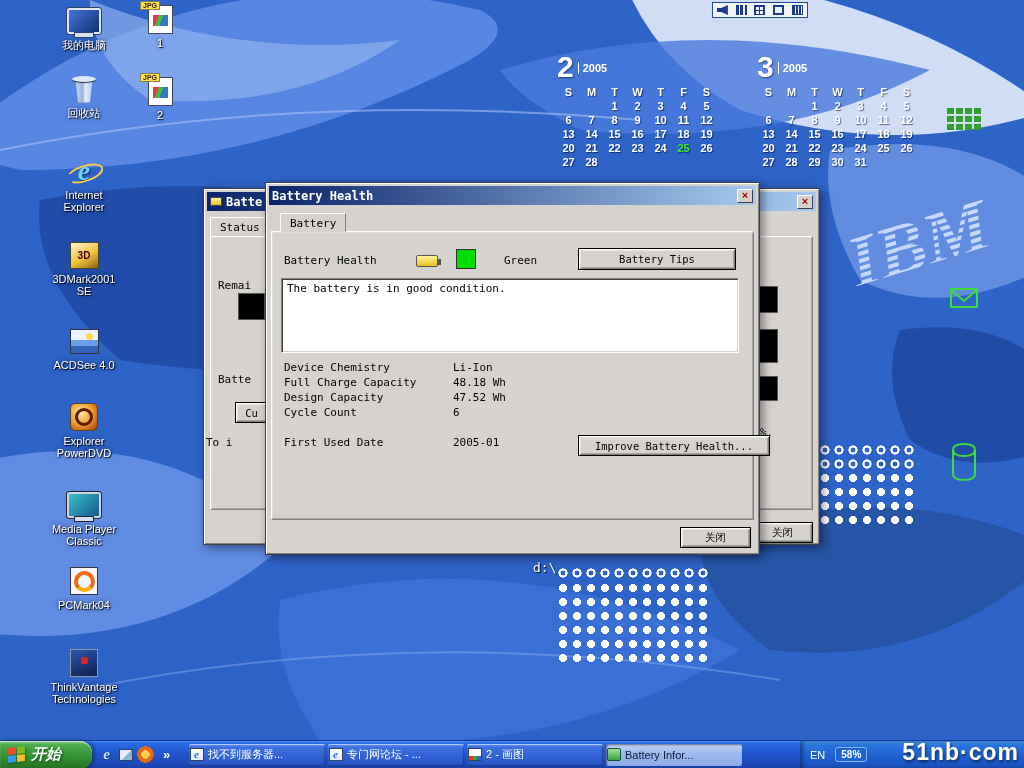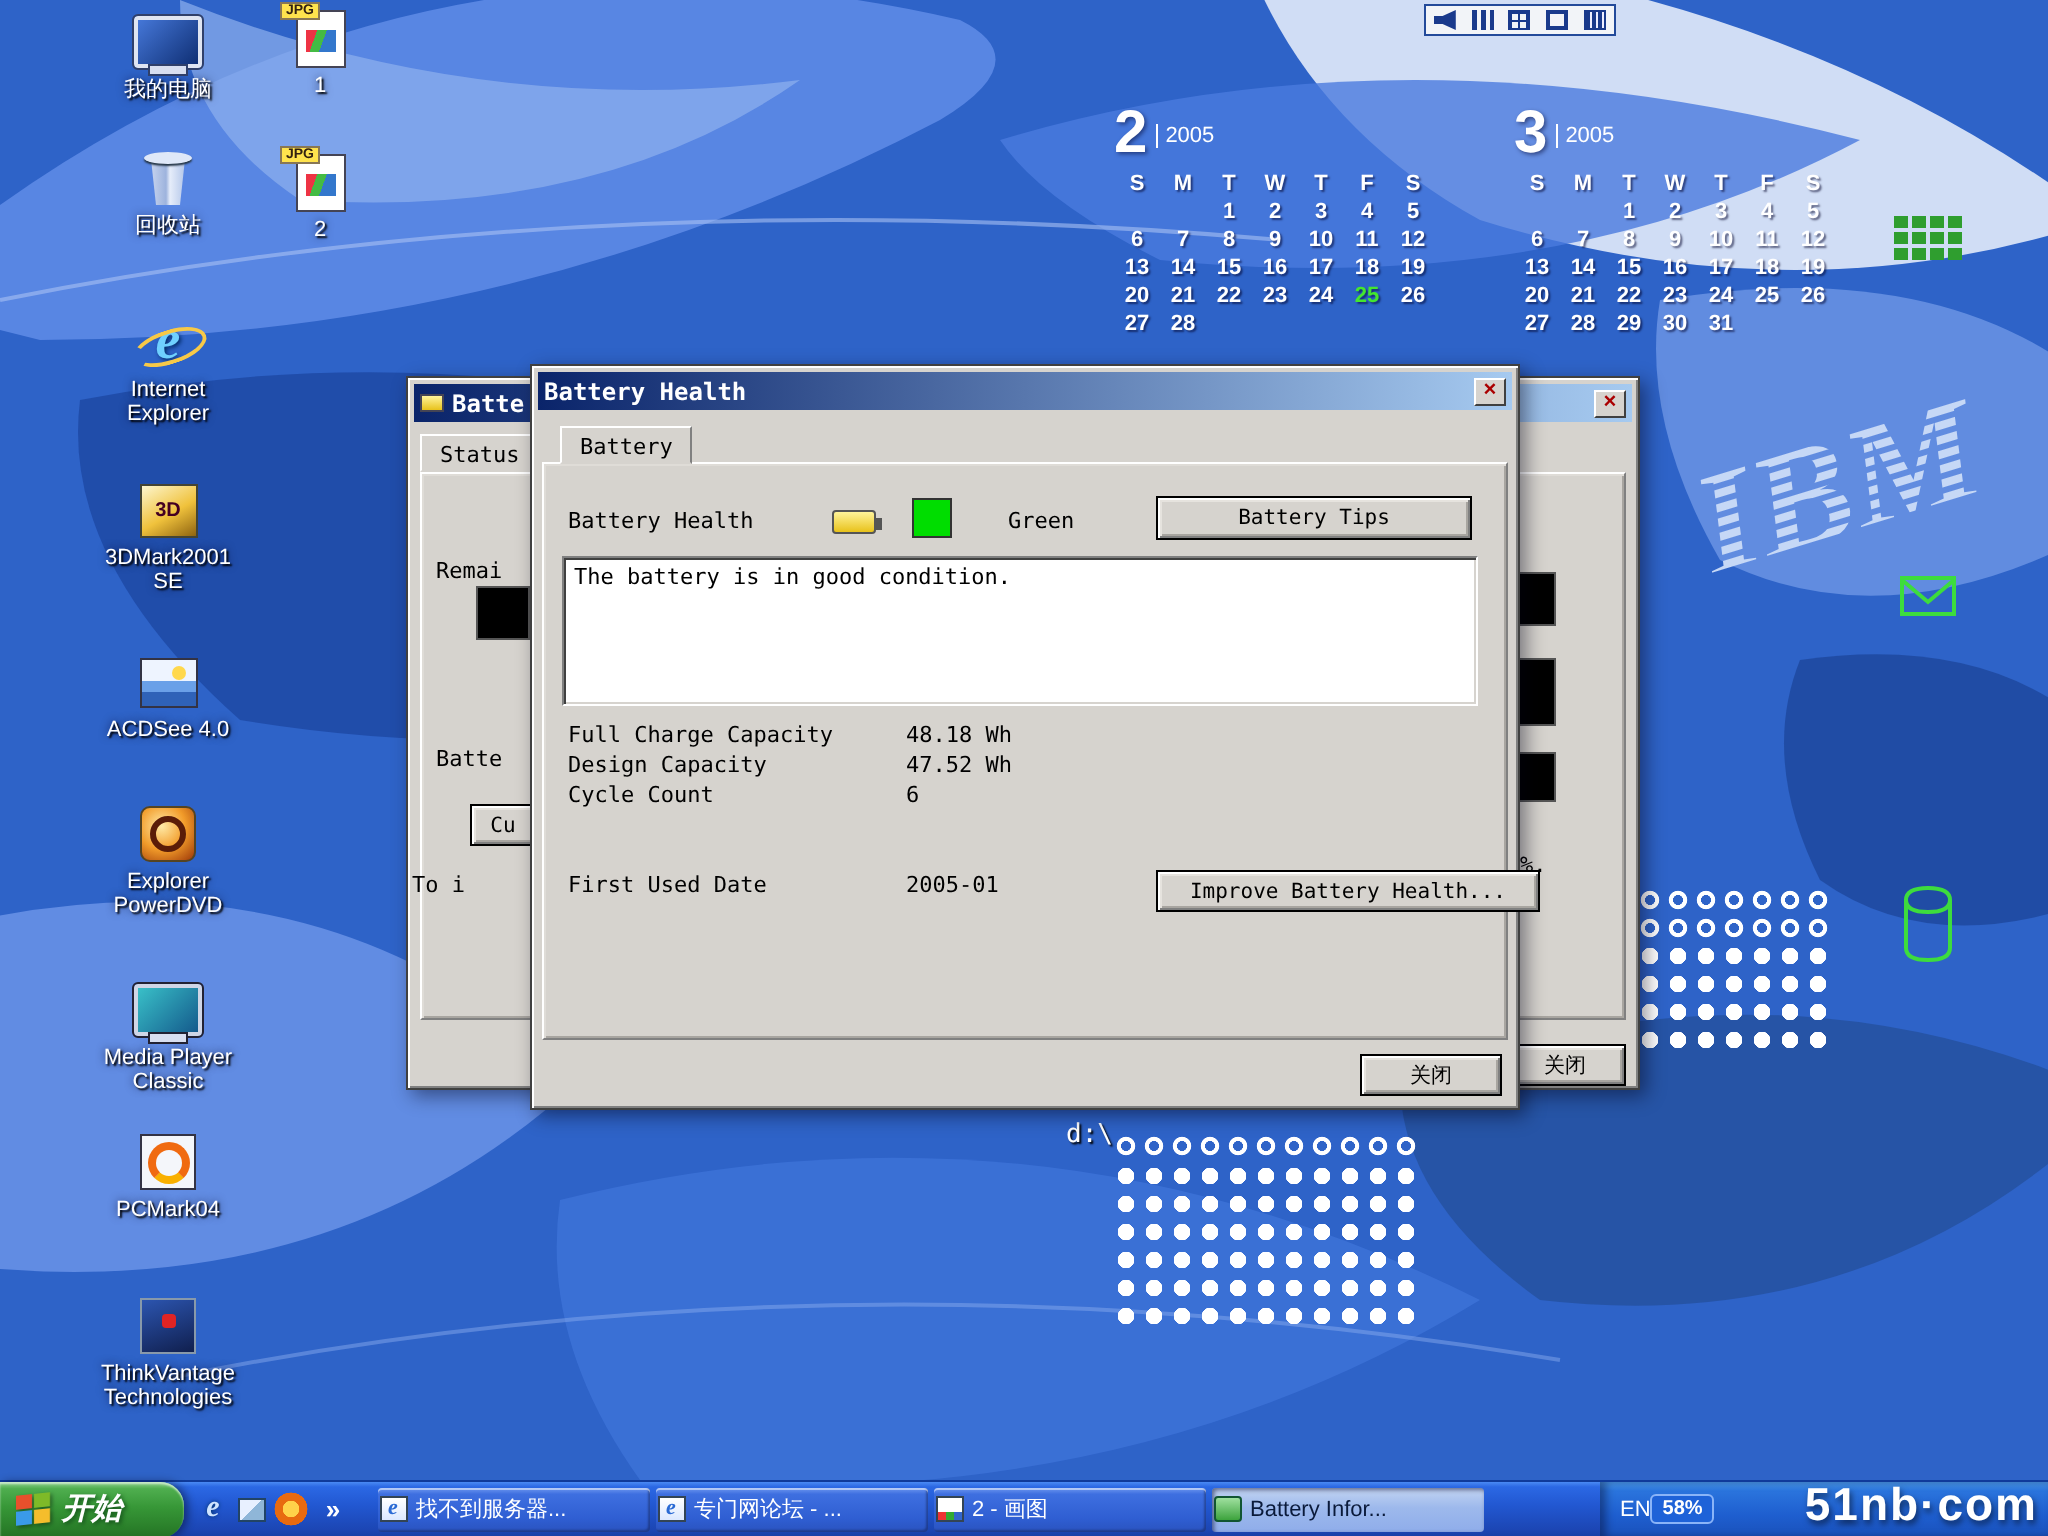--- a/index.html
+++ b/index.html
@@ -31,21 +31,21 @@
   .i-pcmark::after { content:""; position:absolute; width:13px; height:13px; border-radius:50%; border:4px solid #f06a10; border-bottom-color:#f9b000; }
   .i-thinkvantage::before { content:""; width:26px; height:26px; background:linear-gradient(160deg,#2c55b0,#101f4e); border:1px solid #89a; }
   .i-thinkvantage::after { content:""; position:absolute; width:7px; height:7px; background:#e02424; border-radius:2px; top:9px; }
   .i-jpg-file::before { content:""; width:23px; height:27px; background:#fff; border:1px solid #445; }
   .i-jpg-file::after { content:""; position:absolute; width:15px; height:11px; top:11px; background:linear-gradient(110deg,#e34 30%,#4b4 30% 55%,#37c 55%); }
 
   
   .calendar { position:absolute; width:164px; color:#fff; z-index:2; }
   .cal-hdr { display:flex; align-items:flex-start; height:34px; }
   .cal-month { font-size:30px; font-weight:bold; line-height:30px; text-shadow:1px 1px 2px rgba(0,0,40,.5); }
-  .cal-year { font-size:11px; font-weight:normal; margin:10px 0 0 4px; border-left:1px solid #fff; padding-left:4px; }
+  .cal-year { font-size:11px; font-weight:bold; margin:10px 0 0 4px; border-left:1px solid #fff; padding-left:4px; }
   .cal-grid { display:grid; grid-template-columns:repeat(7,23px); }
   .cal-cell { height:14px; font-size:11px; font-weight:bold; text-align:center; text-shadow:1px 1px 1px rgba(0,0,40,.55); }
   .cal-hl { color:var(--hl,#44e62e); }
 
   
   .dots { position:absolute; z-index:2; }
   .dots.fill { background-image:radial-gradient(circle 4.2px at 7px 7px,#fff 98%,transparent); background-size:14px 14px; }
   .dots.rings { background-image:radial-gradient(circle at 7px 7px,transparent 2.4px,#fff 2.6px 4.4px,transparent 4.8px); background-size:14px 14px; }
   #drive-label { position:absolute; left:533px; top:560px; color:#fff; font:13px "DejaVu Sans Mono",monospace; text-shadow:1px 1px 1px #000; z-index:2; }
 
@@ -96,21 +96,21 @@
   .q-chevron-icon::before { content:"»"; color:#fff; font-size:13px; font-weight:bold; }
   #task-buttons { display:flex; margin-left:8px; min-width:0; }
   .taskbtn { width:136px; height:22px; margin-right:3px; border-radius:2px; padding:0 1px; display:flex; align-items:center; color:#fff; font-size:11px; cursor:pointer; background:linear-gradient(180deg,#6d97ef 0%,#3e6fe0 14%,#2f5ed2 70%,#2a53bf 100%); box-shadow:inset 0 1px 0 rgba(255,255,255,.5), inset -1px -1px 1px rgba(0,0,20,.3); }
   .taskbtn.active { background:linear-gradient(180deg,#c3d4f2,#9db9ec 45%,#8fadea); color:#0a1a3a; box-shadow:inset 1px 1px 2px rgba(0,0,40,.5); }
   .ticon { width:14px; height:13px; margin-right:4px; flex:none; position:relative; }
   .t-ie-page { background:linear-gradient(#fff,#dce8ff); border:1px solid #345; }
   .t-ie-page::after { content:"e"; color:#2a6ad4; font:bold italic 11px "Liberation Serif",serif; position:absolute; left:3px; top:-1px; }
   .t-paint { background:#fff; border:1px solid #345; background-image:linear-gradient(90deg,#e33 0 4px,#3a3 4px 8px,#36c 8px 12px); background-size:12px 5px; background-repeat:no-repeat; background-position:0 7px; }
   .t-battery { background:linear-gradient(#9fe09f,#3da33d); border:1px solid #153; border-radius:2px; }
   .tlabel { white-space:nowrap; overflow:hidden; }
-  #tray { margin-left:auto; width:224px; height:28px; display:flex; align-items:center; gap:0; padding:0 10px; background:linear-gradient(180deg,#4b9bf0 0%,#2a74dd 16%,#1e5ecf 60%,#1a51ba 100%); box-shadow:inset 3px 0 4px rgba(0,0,30,.4); }
+  #tray { margin-left:auto; width:224px; height:28px; display:flex; align-items:center; gap:10px; padding:0 10px; background:linear-gradient(180deg,#4b9bf0 0%,#2a74dd 16%,#1e5ecf 60%,#1a51ba 100%); box-shadow:inset 3px 0 4px rgba(0,0,30,.4); }
   #lang { color:#fff; font-size:11px; cursor:pointer; }
   #batt-pill { background:#1e62d8; border:1px solid #8ab4f8; border-radius:3px; padding:1px 5px; color:#fff; font:bold 10px "Liberation Sans",sans-serif; cursor:pointer; }
   #watermark { position:absolute; right:5px; bottom:2px; color:#fff; font:bold 23px "Liberation Sans",sans-serif; letter-spacing:1px; text-shadow:1px 2px 3px rgba(0,0,0,.55); z-index:60; }
 </style>
 </head>
 <body>
 
 <div id="screen">
 
   <svg id="wallpaper" width="1024" height="768" viewBox="0 0 1024 768">
@@ -357,20 +357,24 @@
       <span class="lab" style="left:12px;top:22px">Battery Health</span>
       <span class="batt-glyph" style="left:144px;top:23px"></span>
       <span class="swatch" style="left: 184px; top: 17px; background: rgb(0, 221, 0);"></span>
       <span class="lab" style="left:232px;top:22px">Green</span>
       <div class="btn" style="left:306px;top:16px;width:158px;height:22px">Battery Tips</div>
       <div class="textbox" style="left:9px;top:46px;width:458px;height:75px">
         <span>The battery is in good condition.</span>
       </div>
       <div id="bh-fields" style="left:12px;top:128px;width:440px">
           <div class="field-row">
+            <span class="f-label">Device Chemistry</span>
+            <span>Li-Ion</span>
+          </div>
+          <div class="field-row">
             <span class="f-label">Full Charge Capacity</span>
             <span>48.18 Wh</span>
           </div>
           <div class="field-row">
             <span class="f-label">Design Capacity</span>
             <span>47.52 Wh</span>
           </div>
           <div class="field-row">
             <span class="f-label">Cycle Count</span>
             <span>6</span>

